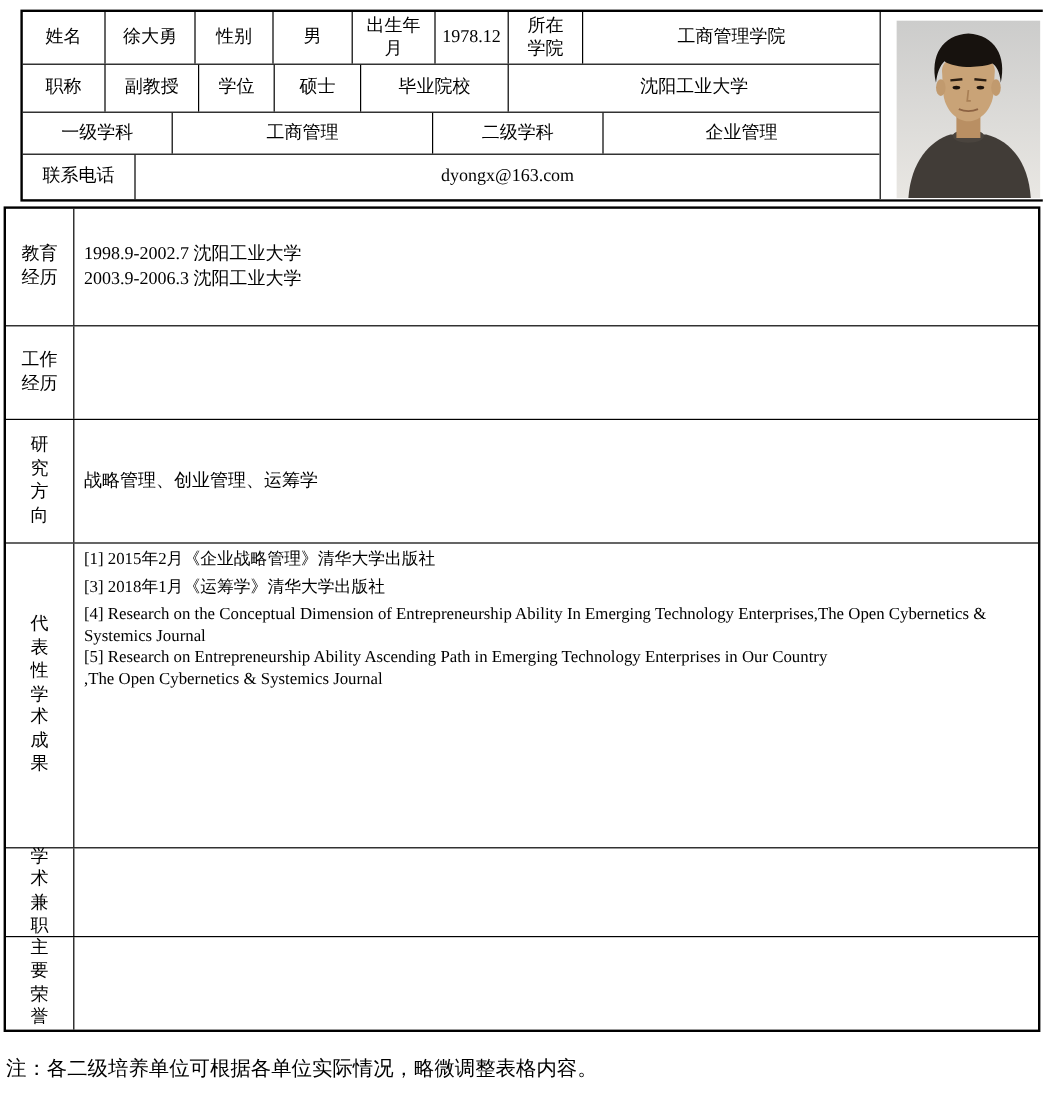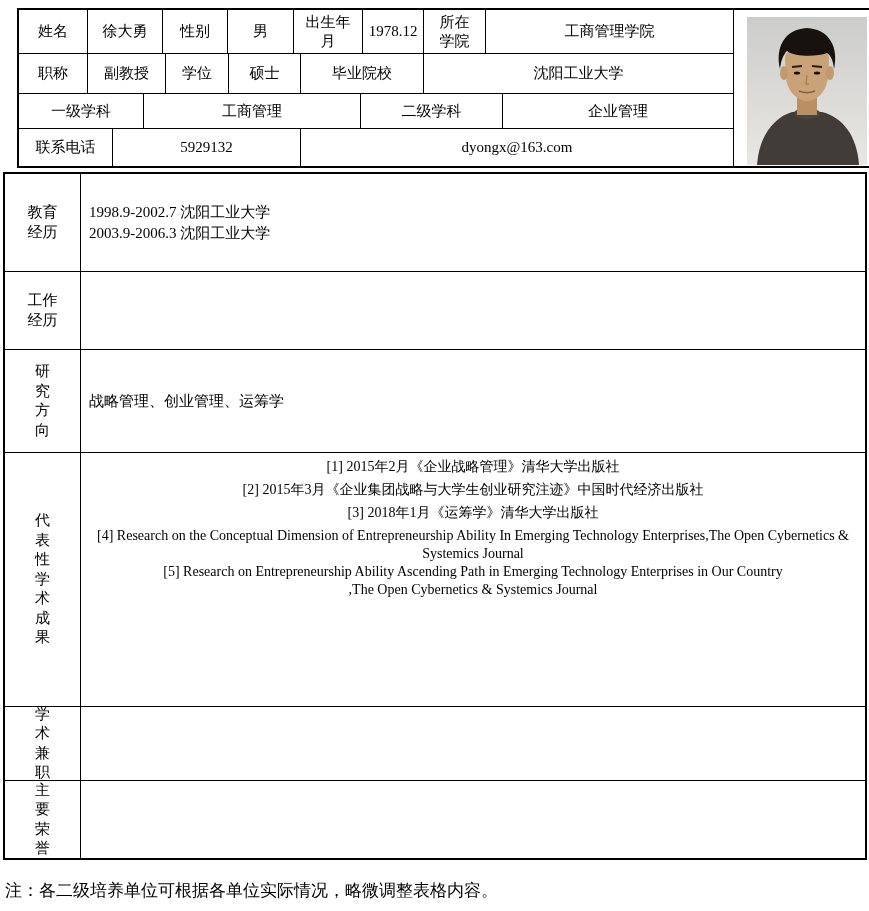--- a/index.html
+++ b/index.html
@@ -40,39 +40,39 @@
   .photo-frame { width: 120px; height: 148px; display: block; }
 
   
   .main-table {
     position: absolute; left: 3px; top: 172px; width: 864px;
     border: 2px solid #000; display: flex; flex-direction: column;
   }
   .section { display: flex; border-bottom: 1px solid #000; }
   .section:last-child { border-bottom: none; }
   .section-label {
-    width: 76px; border-right: 1px solid #000;
+    width: 57px; border-right: 1px solid #000;
     display: flex; align-items: center; justify-content: center;
     font-size: 15px; line-height: 1.3;
     white-space: pre-line;
   }
   .section-content {
     flex: 1; font-size: 15px; padding: 20px 8px;
     display: flex; flex-direction: column; justify-content: center;
     white-space: pre-line; line-height: 1.4;
   }
   .section-content.top { justify-content: flex-start; padding-top: 5px; }
   .sec-education { height: 98px; }
   .sec-work { height: 78px; gap: 18px; }
   .sec-research { height: 103px; }
   .sec-achievements { height: 254px; }
   .sec-parttime { height: 74px; }
   .sec-honors { height: 77px; }
 
-  .pub-item { white-space: pre-line; font-size: 14px; line-height: 1.35; margin-bottom: 4px; text-align: center; }
+  .pub-item { white-space: pre-line; font-size: 14px; line-height: 1.35; margin-bottom: 4px; }
   .pub-item.en { margin-bottom: 0; line-height: 1.3; }
 
   
   .footer-note {
     position: absolute; left: 5px; top: 879px;
     font-size: 17px;
   }
 </style>
 </head>
 <body>
@@ -106,21 +106,20 @@
 
       <div class="header-row r2">
         <div class="cell" style="width:125px">一级学科</div>
         <div class="cell" style="width:217px">工商管理</div>
         <div class="cell" style="width:142px">二级学科</div>
         <div class="cell grow">企业管理</div>
       </div>
 
       <div class="header-row r4">
         <div class="cell" style="width:94px">联系电话</div>
-        <div class="cell" style="width:188px">5929132</div>
         <div class="cell grow">dyongx@163.com</div>
       </div>
 
     </div>
 
     <div class="photo-cell">
       <svg class="photo-frame" viewBox="0 0 120 148" xmlns="http://www.w3.org/2000/svg">
         <defs>
           <linearGradient id="bgGrad" x1="0" y1="0" x2="0" y2="1">
             <stop offset="0" stop-color="#cccccb"></stop>
@@ -181,21 +180,20 @@
     <div class="section sec-achievements">
       <div class="section-label">代
 表
 性
 学
 术
 成
 果</div>
       <div class="section-content top">
         <div class="pub-item">[1]  2015年2月《企业战略管理》清华大学出版社</div>
-        <div class="pub-item">[2]  2015年3月《企业集团战略与大学生创业研究注迹》中国时代经济出版社</div>
         <div class="pub-item">[3]  2018年1月《运筹学》清华大学出版社</div>
         <div class="pub-item en">[4]  Research on the Conceptual Dimension of Entrepreneurship Ability In Emerging Technology Enterprises,The Open Cybernetics &amp;
    Systemics Journal</div>
         <div class="pub-item en">[5]  Research on Entrepreneurship Ability Ascending Path in Emerging Technology Enterprises in Our Country
 ,The Open Cybernetics &amp; Systemics Journal</div>
       </div>
     </div>
 
     <div class="section sec-parttime">
       <div class="section-label">学

